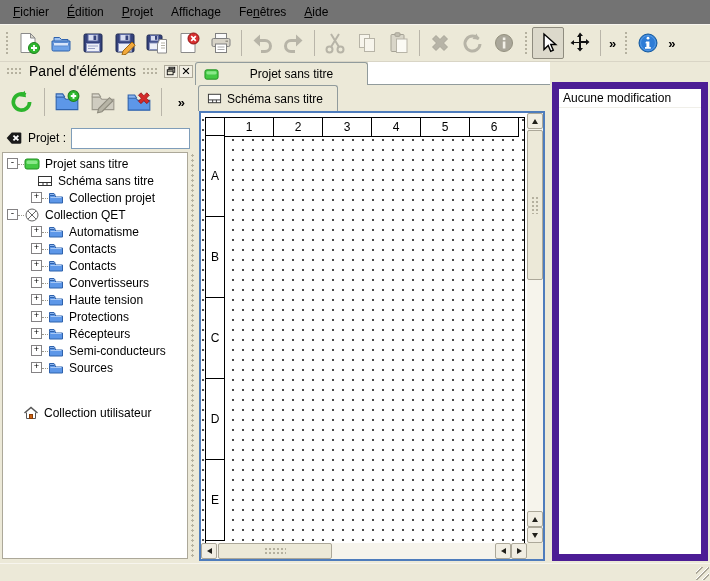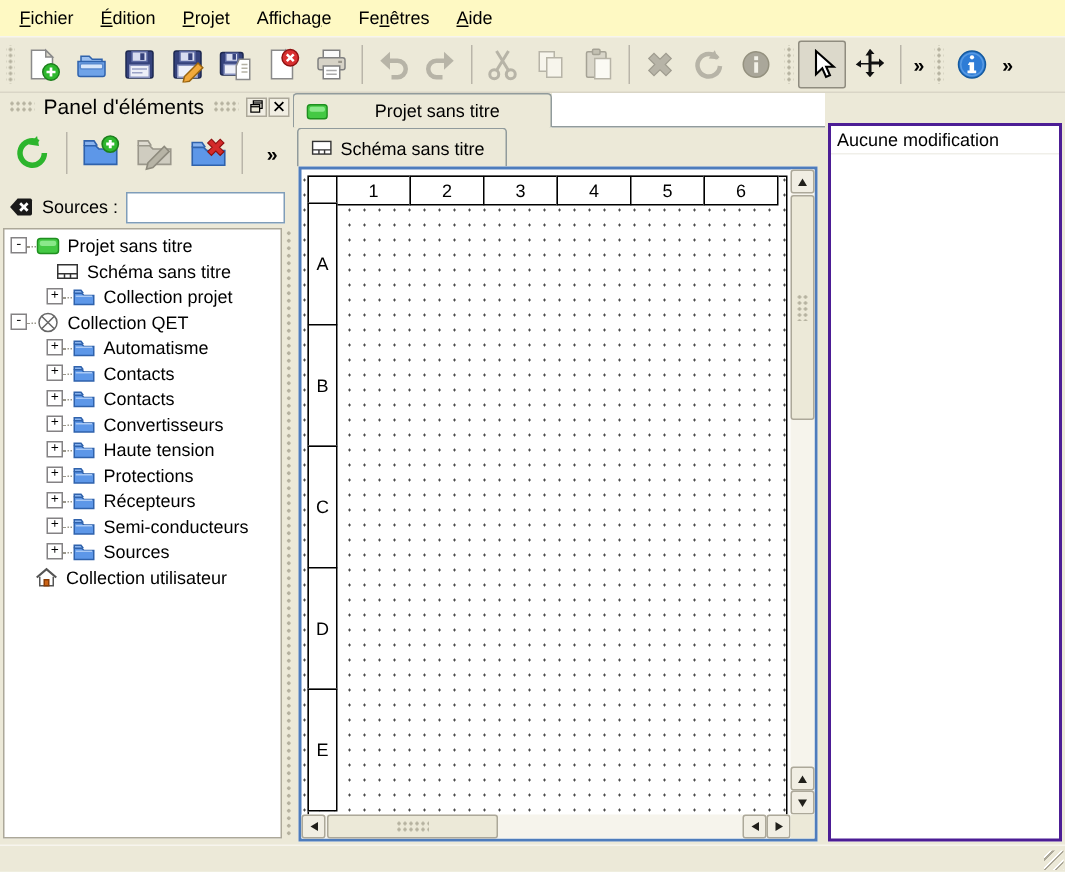--- a/index.html
+++ b/index.html
@@ -1,20 +1,20 @@
 <!DOCTYPE html>
 <html><head>
 <meta charset="utf-8">
 <style>
   html,body{margin:0;padding:0;}
   body{font-family:"Liberation Sans",sans-serif;font-size:12px;color:#000;}
   #app{position:relative;width:710px;height:581px;background:#ece9d8;overflow:hidden;}
 
   
-  #menubar{position:absolute;left:0;top:0;width:710px;height:24px;display:flex;align-items:center;padding-left:4px;box-sizing:border-box;background:#fef9c3;}
+  #menubar{position:absolute;left:0;top:0;width:710px;height:24px;display:flex;align-items:center;padding-left:4px;box-sizing:border-box;background:#737373;}
   .menu-item{padding:4px 9px;white-space:nowrap;}
   .menu-item u{text-decoration:underline;}
 
   
   #main-toolbar{position:absolute;left:0;top:24px;width:710px;height:38px;display:flex;align-items:center;background:#ece9d8;border-top:1px solid #f7f5ee;border-bottom:1px solid #d9d5c6;box-sizing:border-box;padding:0 1px;}
   .tb-btn{width:32px;height:32px;display:flex;align-items:center;justify-content:center;border:1px solid transparent;border-radius:2px;box-sizing:border-box;flex:0 0 auto;}
   .tb-btn svg{width:24px;height:24px;}
   .tb-btn.pressed{border:1px solid #8f8c7f;background:#dcd9cb;}
   .tb-sep{width:1px;height:26px;background:#b9b5a9;margin:0 4px;flex:0 0 auto;}
   .tb-grip{width:6px;height:26px;margin:0 3px;flex:0 0 auto;background-image:radial-gradient(circle,#b5b19f 1px,rgba(0,0,0,0) 1.2px);background-size:4px 4px;background-position:1px 1px;}
@@ -83,21 +83,21 @@
   .arr-right{border-top:3.5px solid transparent;border-bottom:3.5px solid transparent;border-left:5px solid #21201b;}
   .sb-thumb{position:absolute;background:#ece9d8;border:1px solid #aca899;border-radius:2px;box-sizing:border-box;}
   .sb-thumb::after{content:"";position:absolute;left:50%;top:50%;transform:translate(-50%,-50%);background-image:radial-gradient(circle,#b5b19f 1px,rgba(0,0,0,0) 1.2px);background-size:4px 4px;}
   #vthumb{right:0;top:17px;width:16px;height:150px;}
   #vthumb::after{width:8px;height:18px;}
   #hthumb{left:17px;bottom:0;height:16px;width:114px;}
   #hthumb::after{width:22px;height:8px;}
   #sb-corner{position:absolute;right:0;bottom:0;width:16px;height:16px;background:#ece9d8;}
 
   
-  #history-list{position:absolute;left:2px;top:20px;width:156px;height:479px;background:#fff;border:2px solid #4c1d95;box-sizing:border-box;overflow:hidden;}
+  #history-list{position:absolute;left:2px;top:20px;width:156px;height:479px;background:#fff;border:7px solid #4c1d95;box-sizing:border-box;overflow:hidden;}
   .history-item{padding:2px 4px;border-bottom:1px solid #f0efe9;}
 
   
   #statusbar{position:absolute;left:0;top:563px;width:710px;height:18px;background:#ece9d8;border-top:1px solid #f7f5ee;box-sizing:border-box;}
   #resize-grip{position:absolute;right:1px;bottom:1px;width:13px;height:13px;background-image:repeating-linear-gradient(135deg,rgba(0,0,0,0) 0 3px,#fff 3px 4px,#aca899 4px 5px);}
 </style>
 </head>
 <body>
 
 <div id="app">
@@ -353,21 +353,21 @@
         <span class="pt-sep"></span>
         <span class="pt-overflow">»</span>
       </div>
     <div id="filter-row">
       <span id="filter-clear" class="svg-icon">
           <svg viewBox="0 0 16 16">
             <path d="M6 3h7.5a1 1 0 0 1 1 1v8a1 1 0 0 1-1 1H6L1.5 8z" fill="#1a1a1a"></path>
             <path d="M7.5 5.8l4.4 4.4M11.9 5.8l-4.4 4.4" stroke="#fff" stroke-width="1.6"></path>
           </svg>
         </span>
-      <span>Sources :</span>
+      <span>Projet :</span>
       <input id="filter-input" type="text" value="" style="">
     </div>
     <div id="tree">
         <div class="tree-row" style="padding-left: 4px;">
           <span class="tree-toggle">-</span>
           <span class="tree-conn"></span>
           <span class="tree-icon svg-icon">
             <svg viewBox="0 0 16 16">
               <rect x="1" y="3" width="14" height="10" rx="2" fill="#44c944" stroke="#1f8f1f"></rect>
               <rect x="2.5" y="4.5" width="11" height="3.5" rx="1.5" fill="#8ae88a"></rect>
@@ -509,21 +509,21 @@
           <span class="tree-conn"></span>
           <span class="tree-icon svg-icon">
             <svg viewBox="0 0 16 16">
               <path d="M1.5 5.5v-2h4.5l1.5 2" fill="#8ab4ef" stroke="#2f62ac"></path>
               <path d="M1.5 5.5h5l1.5 1.5h6.5v6H1.5z" fill="#5d97e8" stroke="#2f62ac"></path>
               <path d="M2.5 7.5h11" stroke="#a9c9f5"></path>
             </svg>
           </span>
           <span class="tree-label">Sources</span>
         </div>
-        <div class="tree-row" style="padding-left: 4px;">
+        <div class="tree-row" style="padding-left: 4px; margin-top: 28px;">
           <span class="tree-spacer" style="width: 16px;"></span>
           <span class="tree-icon svg-icon">
             <svg viewBox="0 0 16 16">
               <path d="M1.5 8L8 2.5 14.5 8" fill="none" stroke="#555" stroke-width="1.5"></path>
               <path d="M3.5 7.5v6h9v-6" fill="#fff" stroke="#555"></path>
               <rect x="6.5" y="9.5" width="3" height="4" fill="#cc6316" stroke="#8a3d05"></rect>
             </svg>
           </span>
           <span class="tree-label">Collection utilisateur</span>
         </div>

